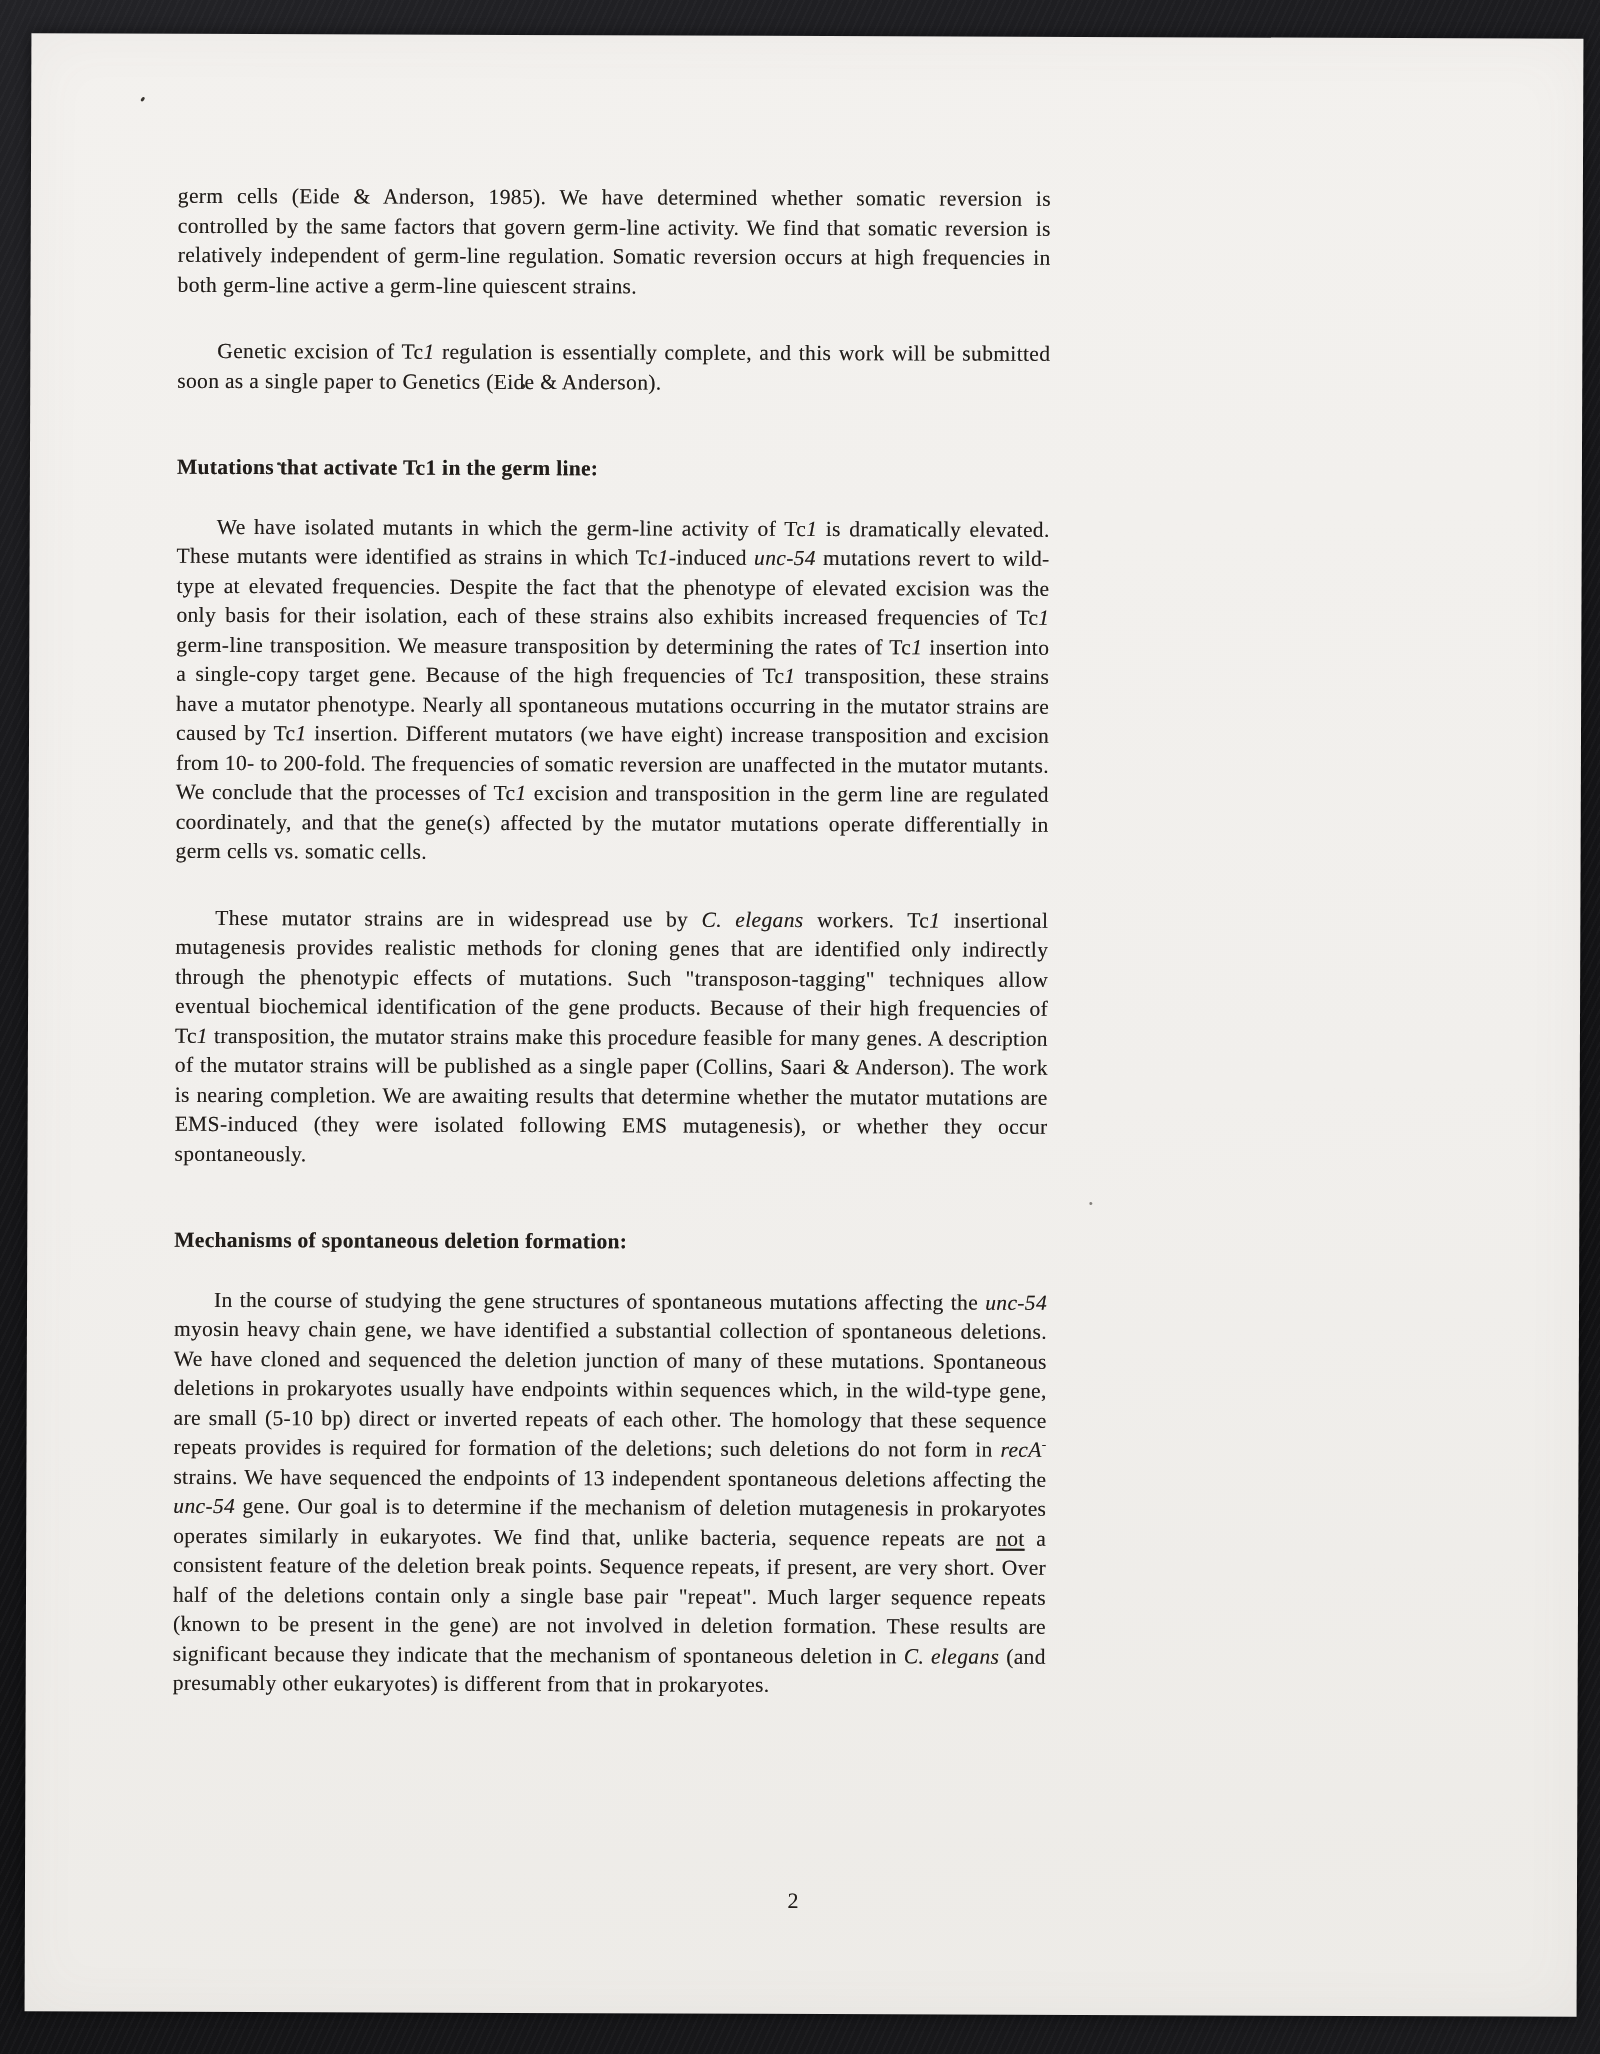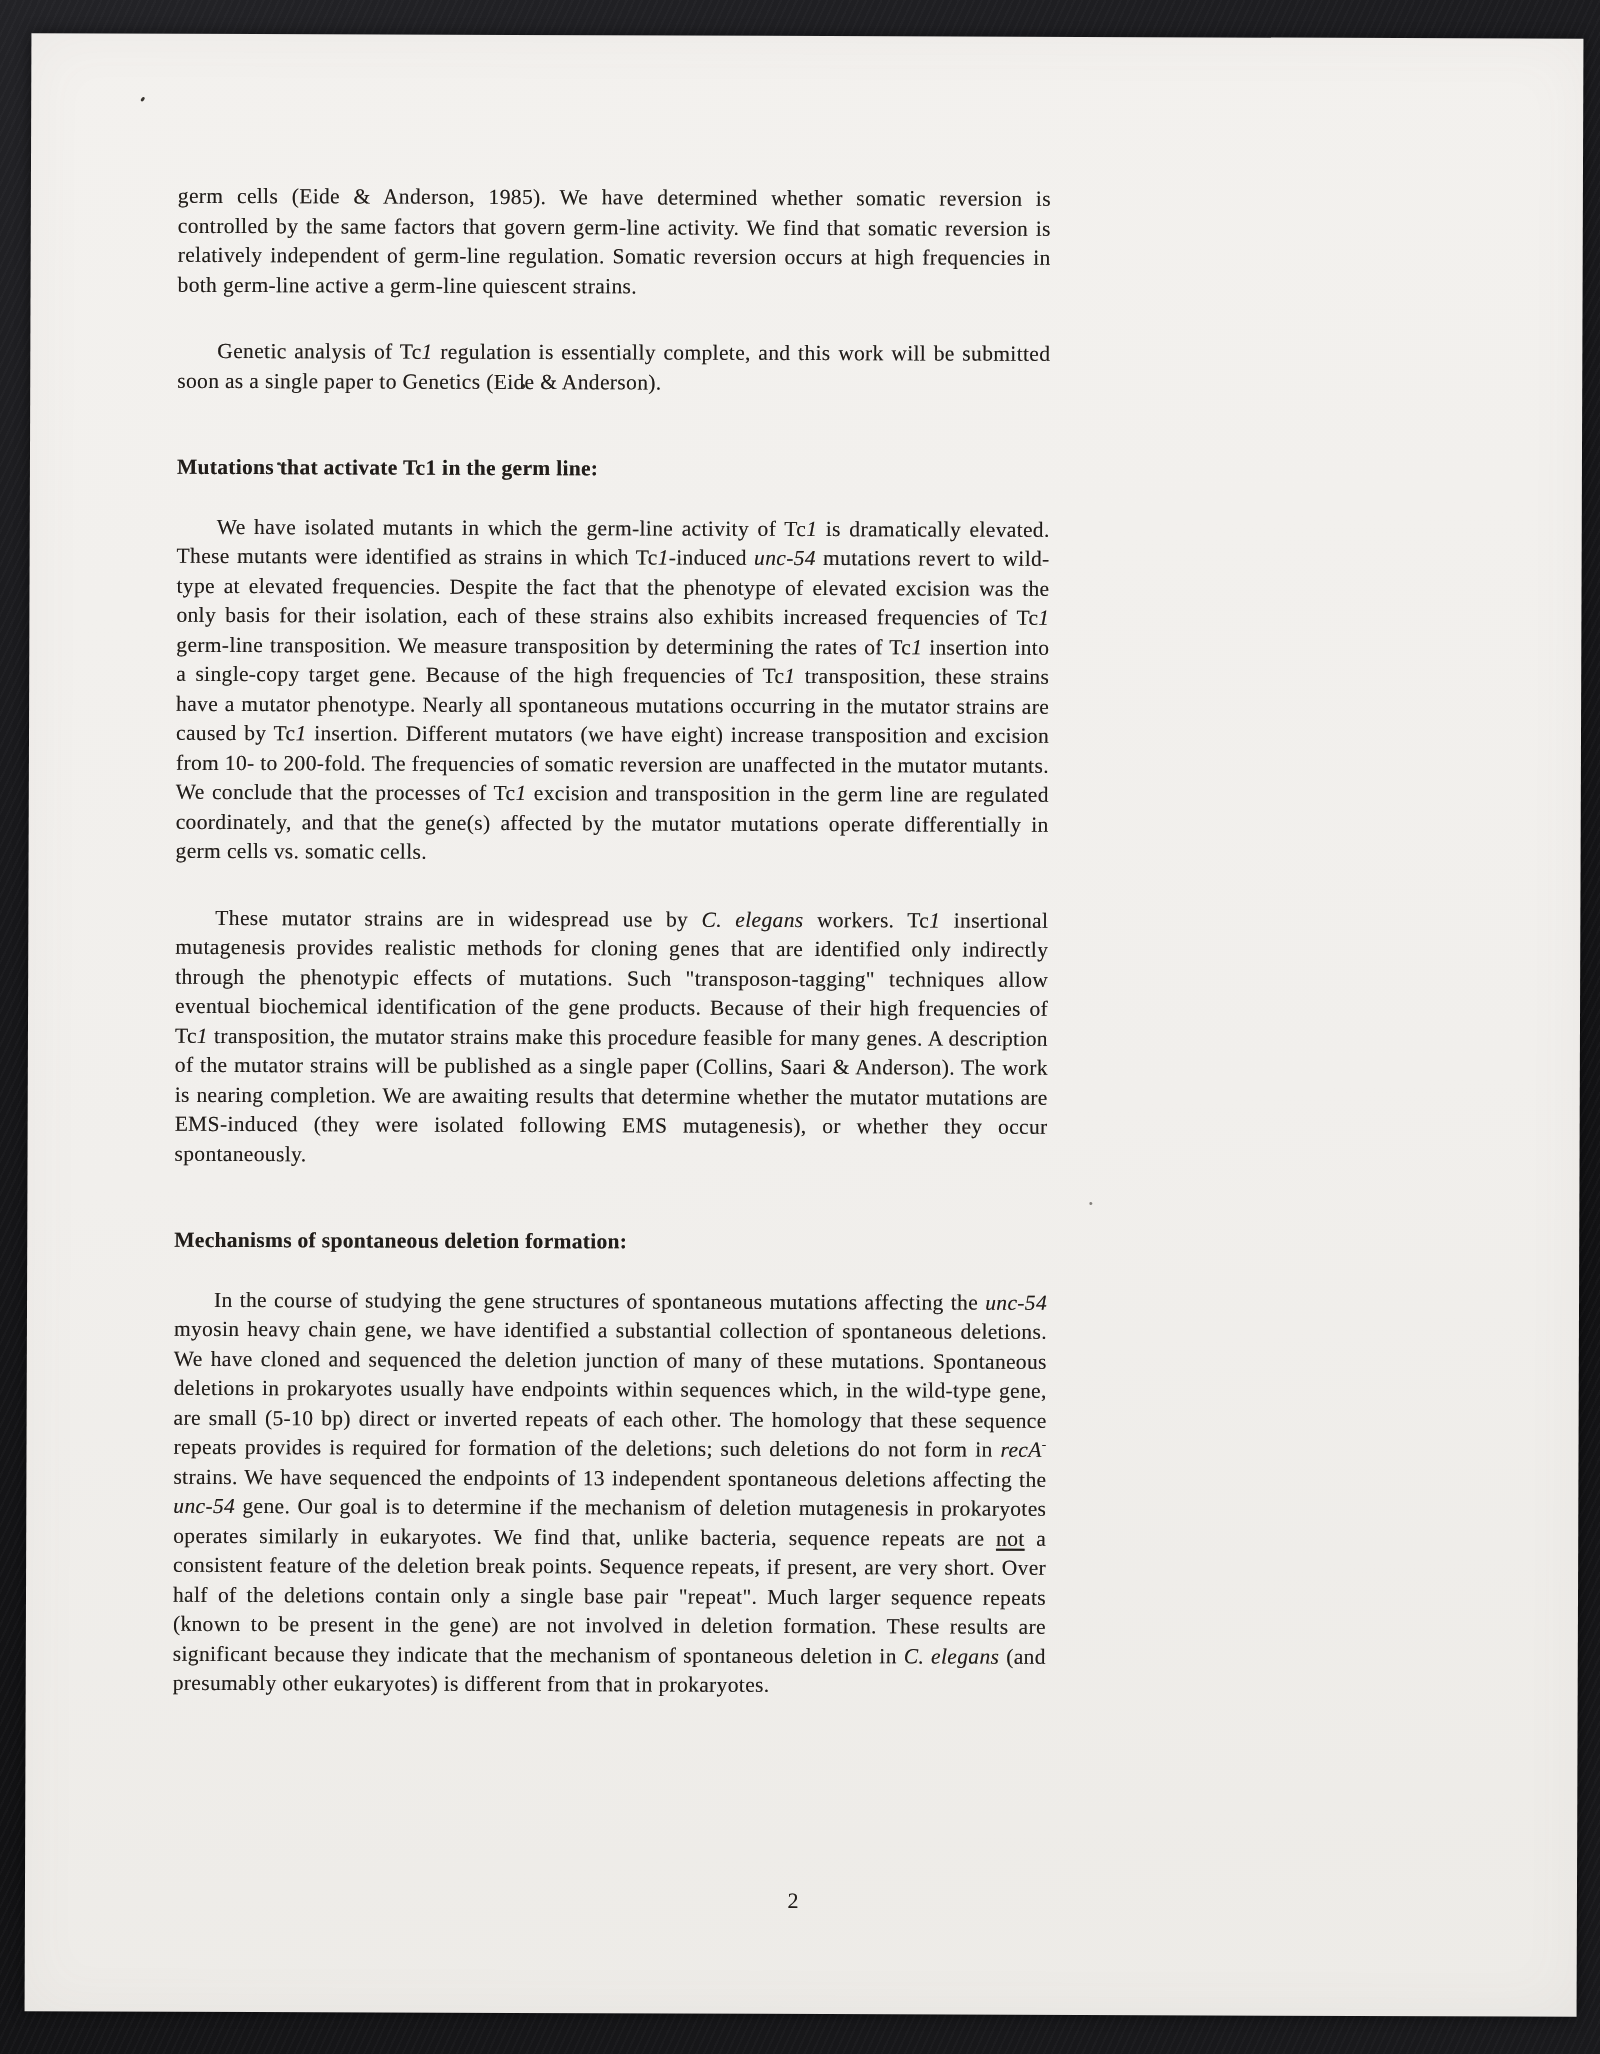--- a/index.html
+++ b/index.html
@@ -73,21 +73,21 @@
 <body>
 
 <div class="paper">
   <span class="speck s1"></span>
   <span class="speck s2"></span>
   <span class="speck s3"></span>
   <span class="speck s4"></span>
 
   <div class="text-column">
       <p class="para"><span>germ cells (Eide &amp; Anderson, 1985).  We have determined whether somatic reversion is controlled by the same factors that govern germ-line activity.  We find that somatic reversion is relatively independent of germ-line regulation.  Somatic reversion occurs at high frequencies in both germ-line active a germ-line quiescent strains.</span></p>
-      <p class="para indent"><span>Genetic analysis of Tc</span><em>1</em><span> regulation is essentially complete, and this work will be submitted soon as a single paper to Genetics (Eide &amp; Anderson).</span></p>
+      <p class="para indent"><span>Genetic excision of Tc</span><em>1</em><span> regulation is essentially complete, and this work will be submitted soon as a single paper to Genetics (Eide &amp; Anderson).</span></p>
       <h2 class="heading"><span>Mutations that activate Tc1 in the germ line:</span></h2>
       <p class="para indent"><span>We have isolated mutants in which the germ-line activity of Tc</span><em>1</em><span> is dramatically elevated.  These mutants were identified as strains in which Tc</span><em>1</em><span>-induced </span><em>unc-54</em><span> mutations revert to wild-type at elevated frequencies.  Despite the fact that the phenotype of elevated excision was the only basis for their isolation, each of these strains also exhibits increased frequencies of Tc</span><em>1</em><span> germ-line transposition.  We measure transposition by determining the rates of Tc</span><em>1</em><span> insertion into a single-copy target gene.  Because of the high frequencies of Tc</span><em>1</em><span> transposition, these strains have a mutator phenotype.  Nearly all spontaneous mutations occurring in the mutator strains are caused by Tc</span><em>1</em><span> insertion.  Different mutators (we have eight) increase transposition and excision from 10- to 200-fold.  The frequencies of somatic reversion are unaffected in the mutator mutants.  We conclude that the processes of Tc</span><em>1</em><span> excision and transposition in the germ line are regulated coordinately, and that the gene(s) affected by the mutator mutations operate differentially in germ cells vs. somatic cells.</span></p>
       <p class="para indent"><span>These mutator strains are in widespread use by </span><em>C. elegans</em><span> workers.  Tc</span><em>1</em><span> insertional mutagenesis provides realistic methods for cloning genes that are identified only indirectly through the phenotypic effects of mutations.  Such "transposon-tagging" techniques allow eventual biochemical identification of the gene products.  Because of their high frequencies of Tc</span><em>1</em><span> transposition, the mutator strains make this procedure feasible for many genes.  A description of the mutator strains will be published as a single paper (Collins, Saari &amp; Anderson).  The work is nearing completion.  We are awaiting results that determine whether the mutator mutations are EMS-induced (they were isolated following EMS mutagenesis), or whether they occur spontaneously.</span></p>
       <h2 class="heading"><span>Mechanisms of spontaneous deletion formation:</span></h2>
       <p class="para indent"><span>In the course of studying the gene structures of spontaneous mutations affecting the </span><em>unc-54</em><span> myosin heavy chain gene, we have identified a substantial collection of spontaneous deletions.  We have cloned and sequenced the deletion junction of many of these mutations.  Spontaneous deletions in prokaryotes usually have endpoints within sequences which, in the wild-type gene, are small (5-10 bp) direct or inverted repeats of each other.  The homology that these sequence repeats provides is required for formation of the deletions; such deletions do not form in </span><em>recA</em><sup>-</sup><span> strains.  We have sequenced the endpoints of 13 independent spontaneous deletions affecting the </span><em>unc-54</em><span> gene.  Our goal is to determine if the mechanism of deletion mutagenesis in prokaryotes operates similarly in eukaryotes.  We find that, unlike bacteria, sequence repeats are </span><u>not</u><span> a consistent feature of the deletion break points.  Sequence repeats, if present, are very short.  Over half of the deletions contain only a single base pair "repeat".  Much larger sequence repeats (known to be present in the gene) are not involved in deletion formation.  These results are significant because they indicate that the mechanism of spontaneous deletion in </span><em>C. elegans</em><span> (and presumably other eukaryotes) is different from that in prokaryotes.</span></p>
     </div>
 
   <div class="page-number">2</div>
 </div>
 

